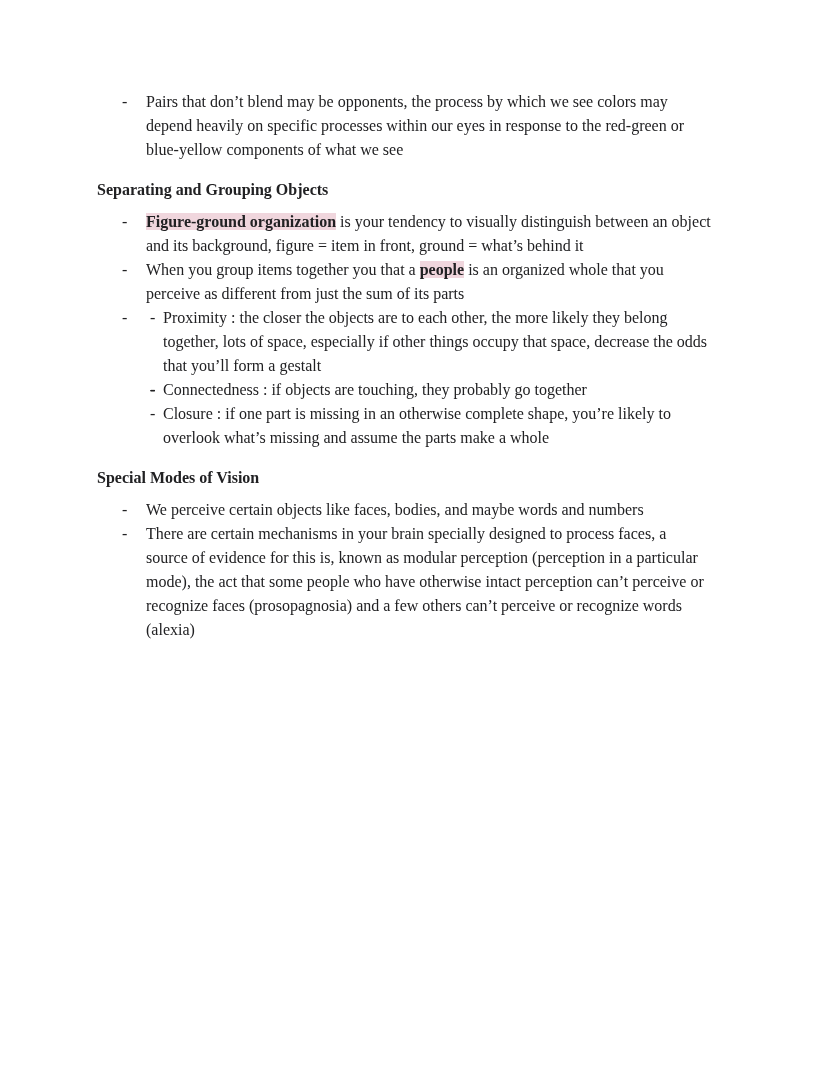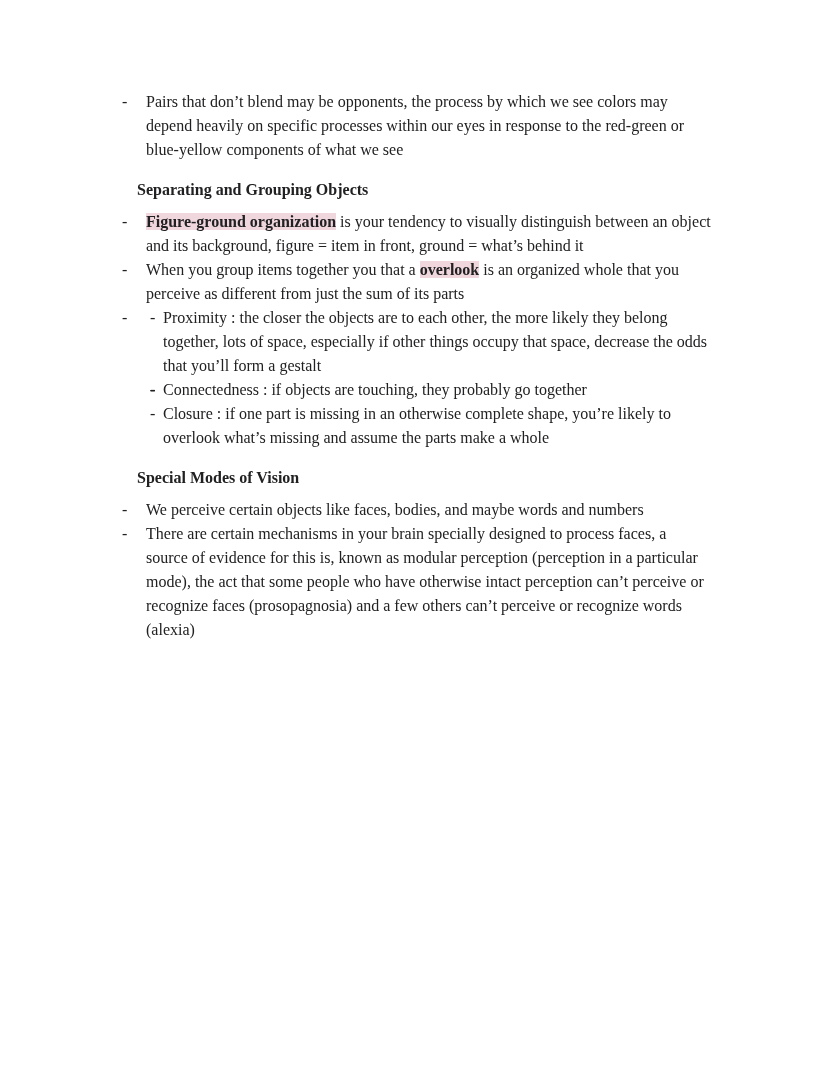--- a/index.html
+++ b/index.html
@@ -23,21 +23,20 @@
   .content {
     position: absolute;
     left: 97px;
     top: 90px;
     width: 614px;
   }
   .heading {
     font-weight: bold;
     margin-top: 16px;
     margin-bottom: 8px;
-    margin-left: 40px;
   }
   .bullet { position: relative; }
   .b1 { padding-left: 49px; }
   .b1 > .dash { position: absolute; left: 25px; top: 0; }
   .b2 { padding-left: 66px; }
   .b2 > .dash { position: absolute; left: 53px; top: 0; }
   .hl { background: var(--hl); font-weight: bold; }
 </style>
 </head>
 <body>
@@ -52,21 +51,21 @@
 
     <div class="heading">Separating and Grouping Objects</div>
 
     <div class="bullet b1">
       <span class="dash">-</span>
       <span class="hl">Figure-ground organization</span><span> is your tendency to visually distinguish between an object and its background, figure = item in front, ground = what’s behind it</span>
     </div>
 
     <div class="bullet b1">
       <span class="dash">-</span>
-      <span>When you group items together you that a </span><span class="hl">overlook</span><span> is an organized whole that you perceive as different from just the sum of its parts</span>
+      <span>When you group items together you that a </span><span class="hl">people</span><span> is an organized whole that you perceive as different from just the sum of its parts</span>
     </div>
 
     <div class="bullet b1">
       <span class="dash">-</span>
     </div>
 
     <div class="bullet b2">
       <span class="dash">-</span>
       <span>Proximity : the closer the objects are to each other, the more likely they belong together, lots of space, especially if other things occupy that space, decrease the odds that you’ll form a gestalt</span>
     </div>

